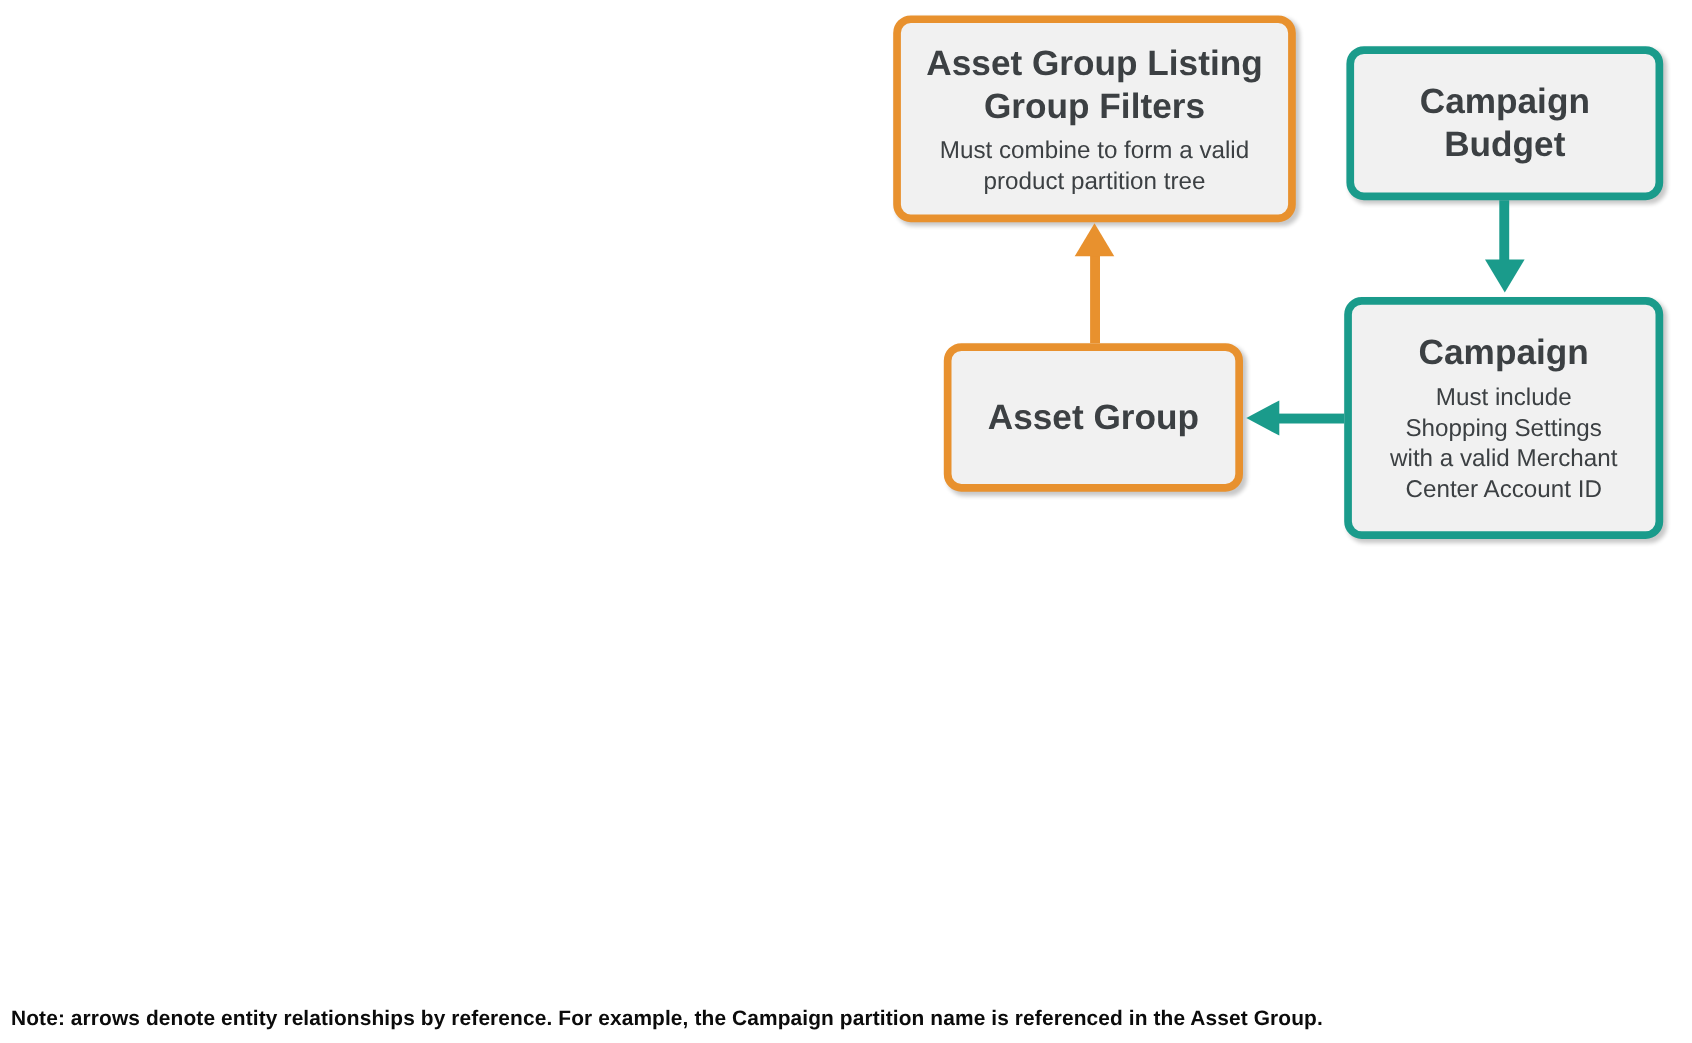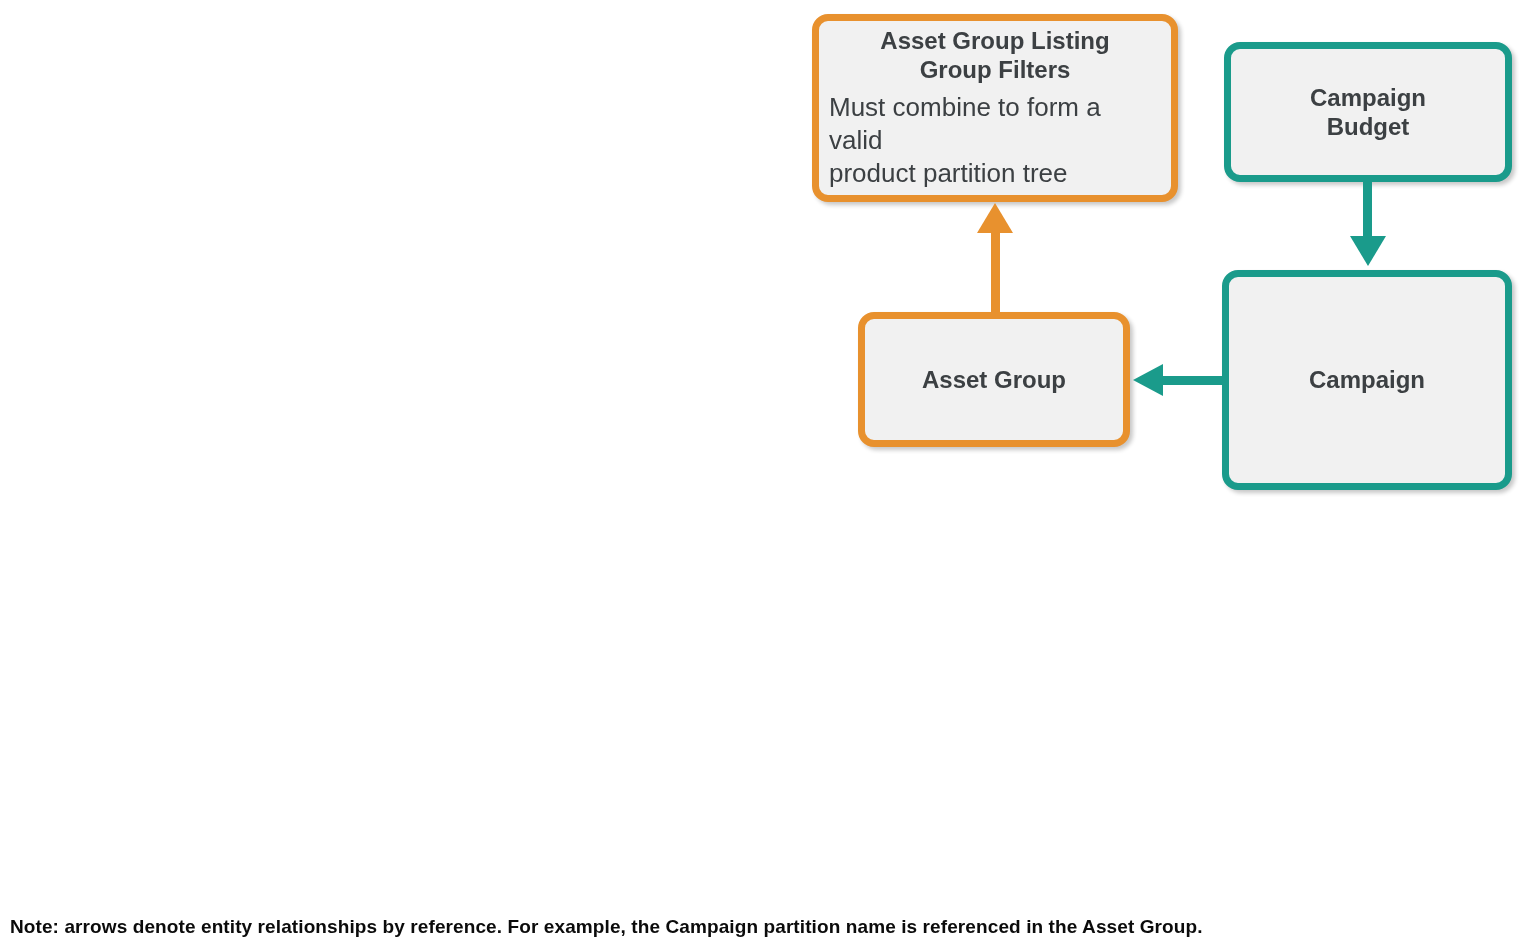--- a/index.html
+++ b/index.html
@@ -15,26 +15,26 @@
     position: absolute;
     background: #F1F1F1;
     border: 7px solid var(--accent, #888);
     border-radius: 16px;
     display: flex; flex-direction: column;
     align-items: center; justify-content: center;
     box-shadow: 3px 3px 4px rgba(0,0,0,0.22);
     padding: 8px 10px;
   }
   .node-title {
-    font-size: 24px; font-weight: bold; color: #3C4043;
+    font-size: 32px; font-weight: bold; color: #3C4043;
     text-align: center; line-height: 1.22; white-space: pre-line;
   }
   .node-subtitle {
-    font-size: 26px; color: #3C4043;
-    line-height: 1.27; white-space: pre-line;
+    font-size: 22px; color: #3C4043;
+    text-align: center; line-height: 1.27; white-space: pre-line;
     margin-top: 7px;
   }
 
   .stem-v { position: absolute; width: 9px; background: var(--accent); }
   .stem-h { position: absolute; height: 9px; background: var(--accent); }
   .head { position: absolute; width: 0; height: 0; }
   .head-up {
     border-left: 18px solid transparent;
     border-right: 18px solid transparent;
     border-bottom: 30px solid var(--accent);
@@ -86,20 +86,24 @@
     <div class="node-title">Campaign
 Budget</div>
   </div>
 
   <div class="node" id="node-asset-group" style="--accent: #E8912E;">
     <div class="node-title">Asset Group</div>
   </div>
 
   <div class="node" id="node-campaign" style="--accent: #1A9B8B;">
     <div class="node-title">Campaign</div>
+    <div class="node-subtitle">Must include
+Shopping Settings
+with a valid Merchant
+Center Account ID</div>
   </div>
 
   <div class="stem-v" id="arrow-ag-up-stem" style="--accent: #E8912E;"></div>
   <div class="head head-up" id="arrow-ag-up-head" style="--accent: #E8912E;"></div>
 
   <div class="stem-v" id="arrow-cb-down-stem" style="--accent: #1A9B8B;"></div>
   <div class="head head-down" id="arrow-cb-down-head" style="--accent: #1A9B8B;"></div>
 
   <div class="stem-h" id="arrow-c-left-stem" style="--accent: #1A9B8B;"></div>
   <div class="head head-left" id="arrow-c-left-head" style="--accent: #1A9B8B;"></div>

